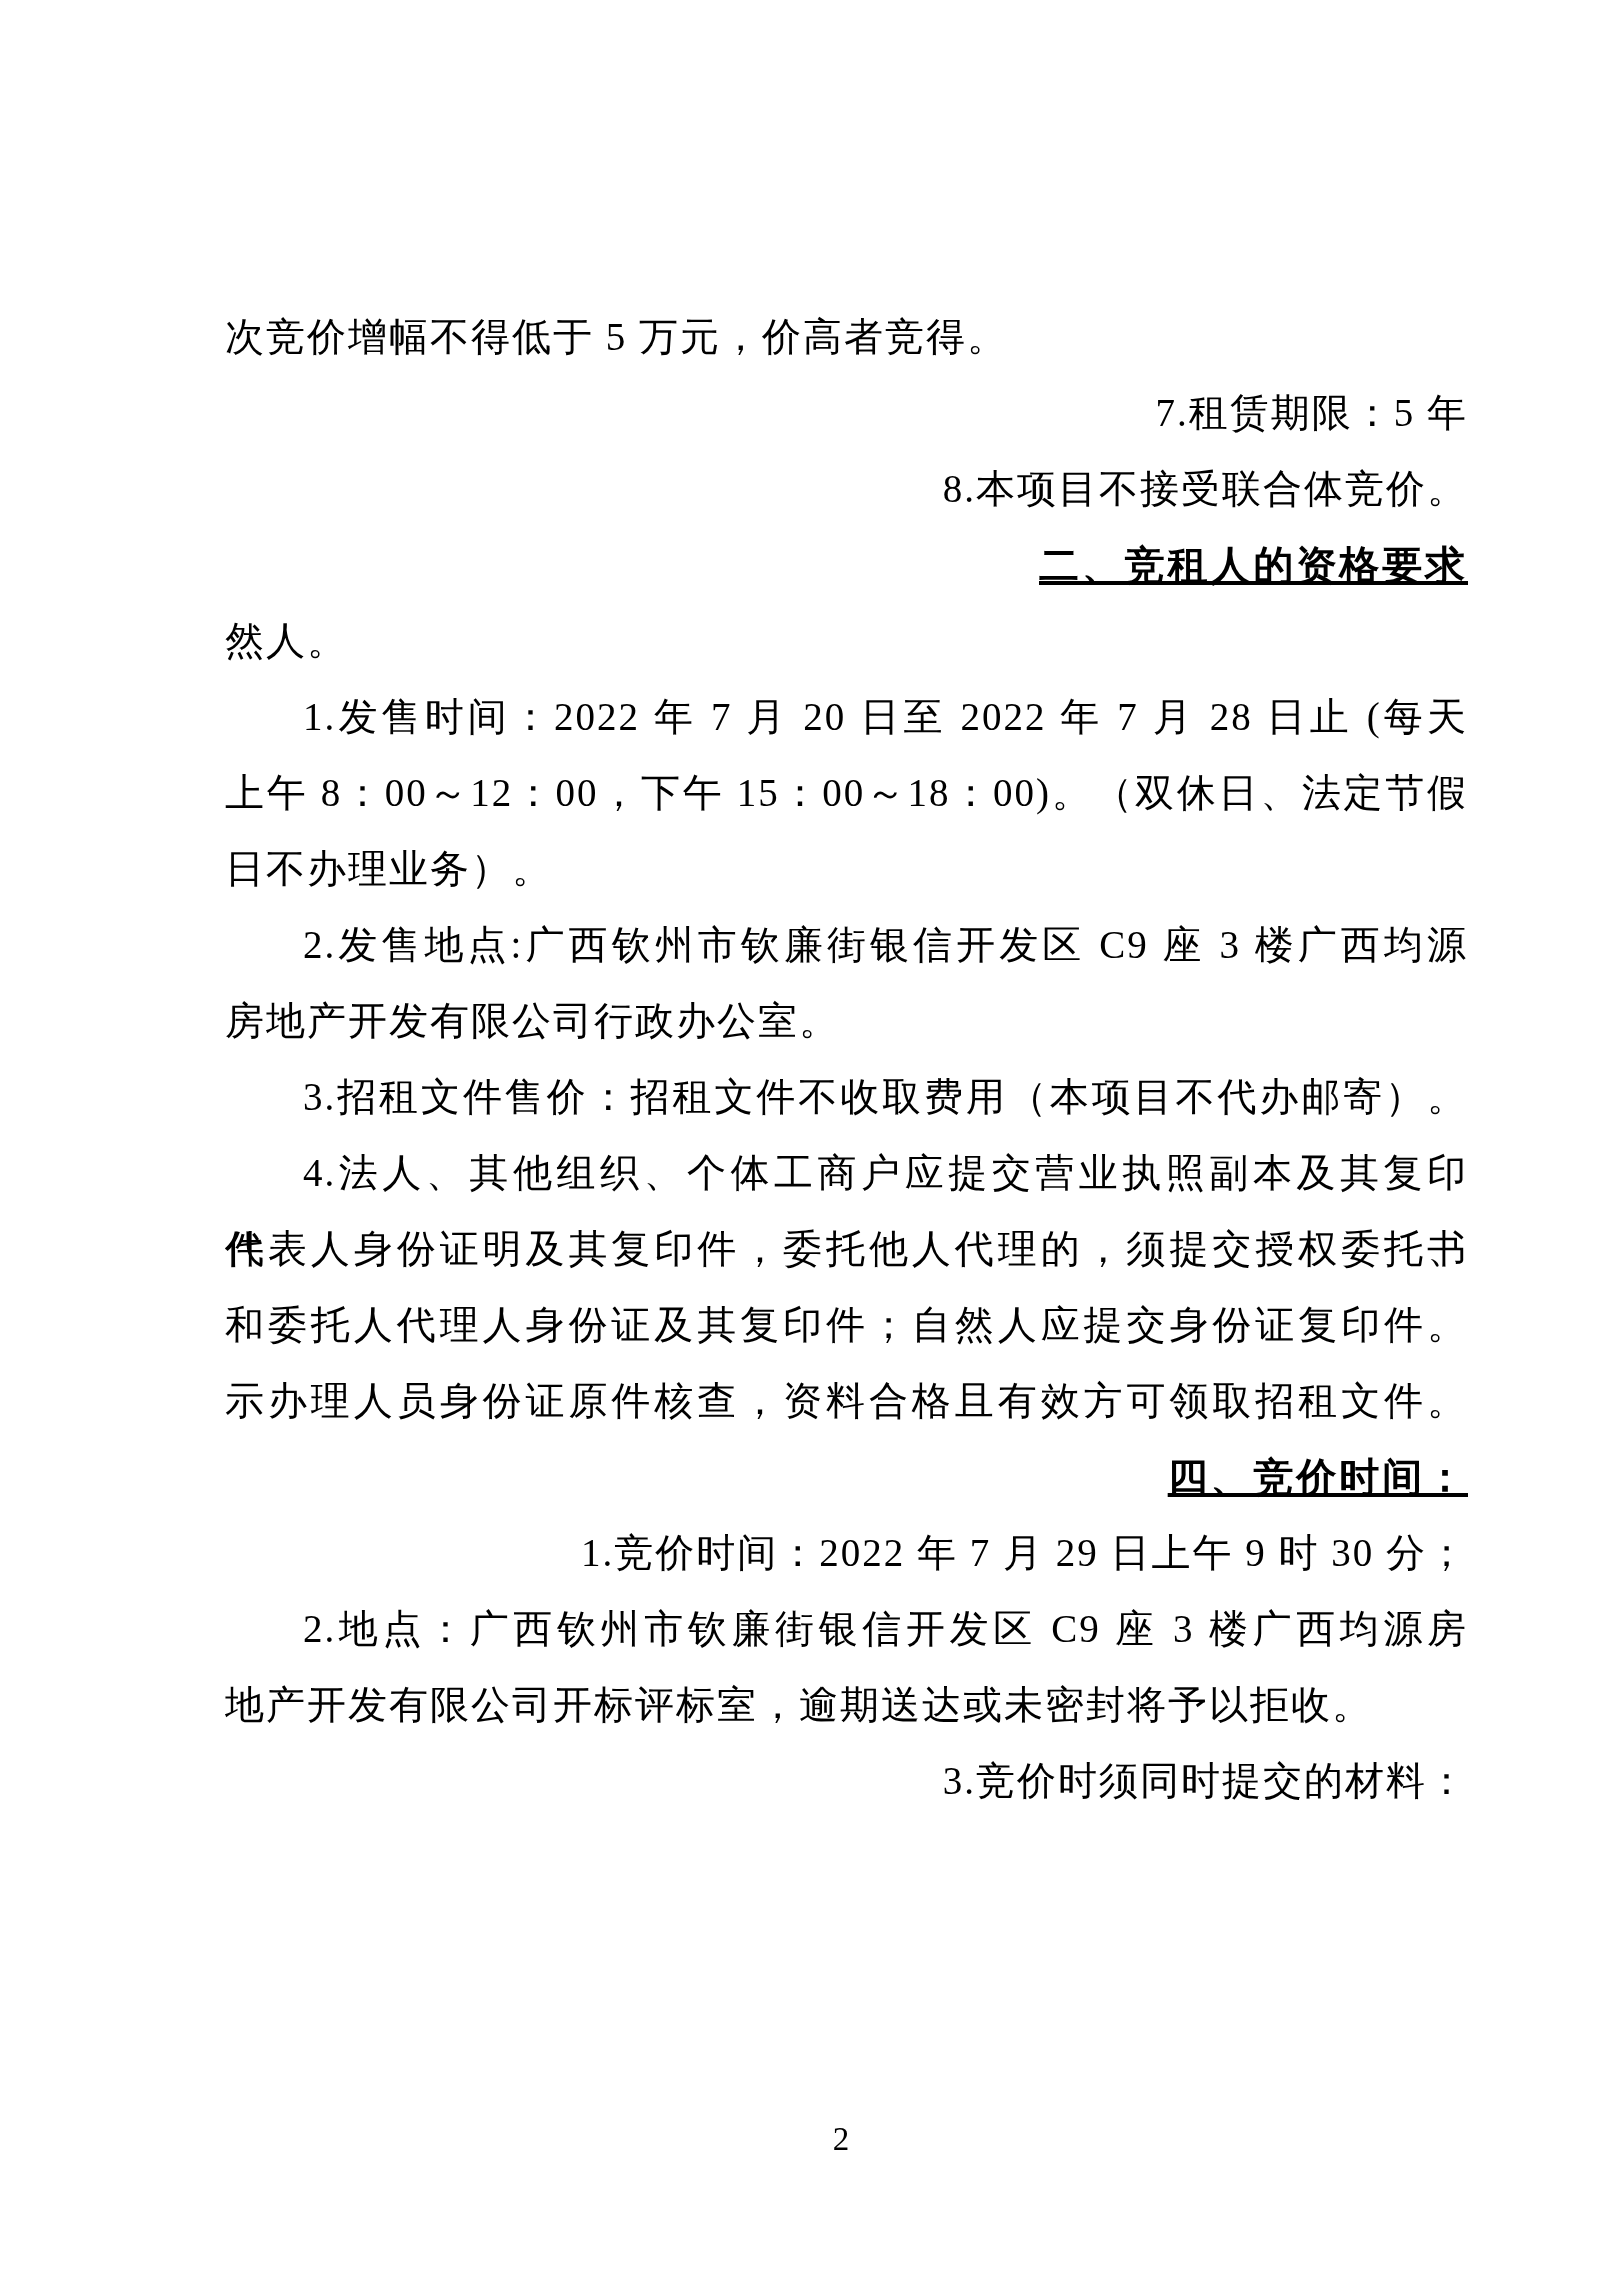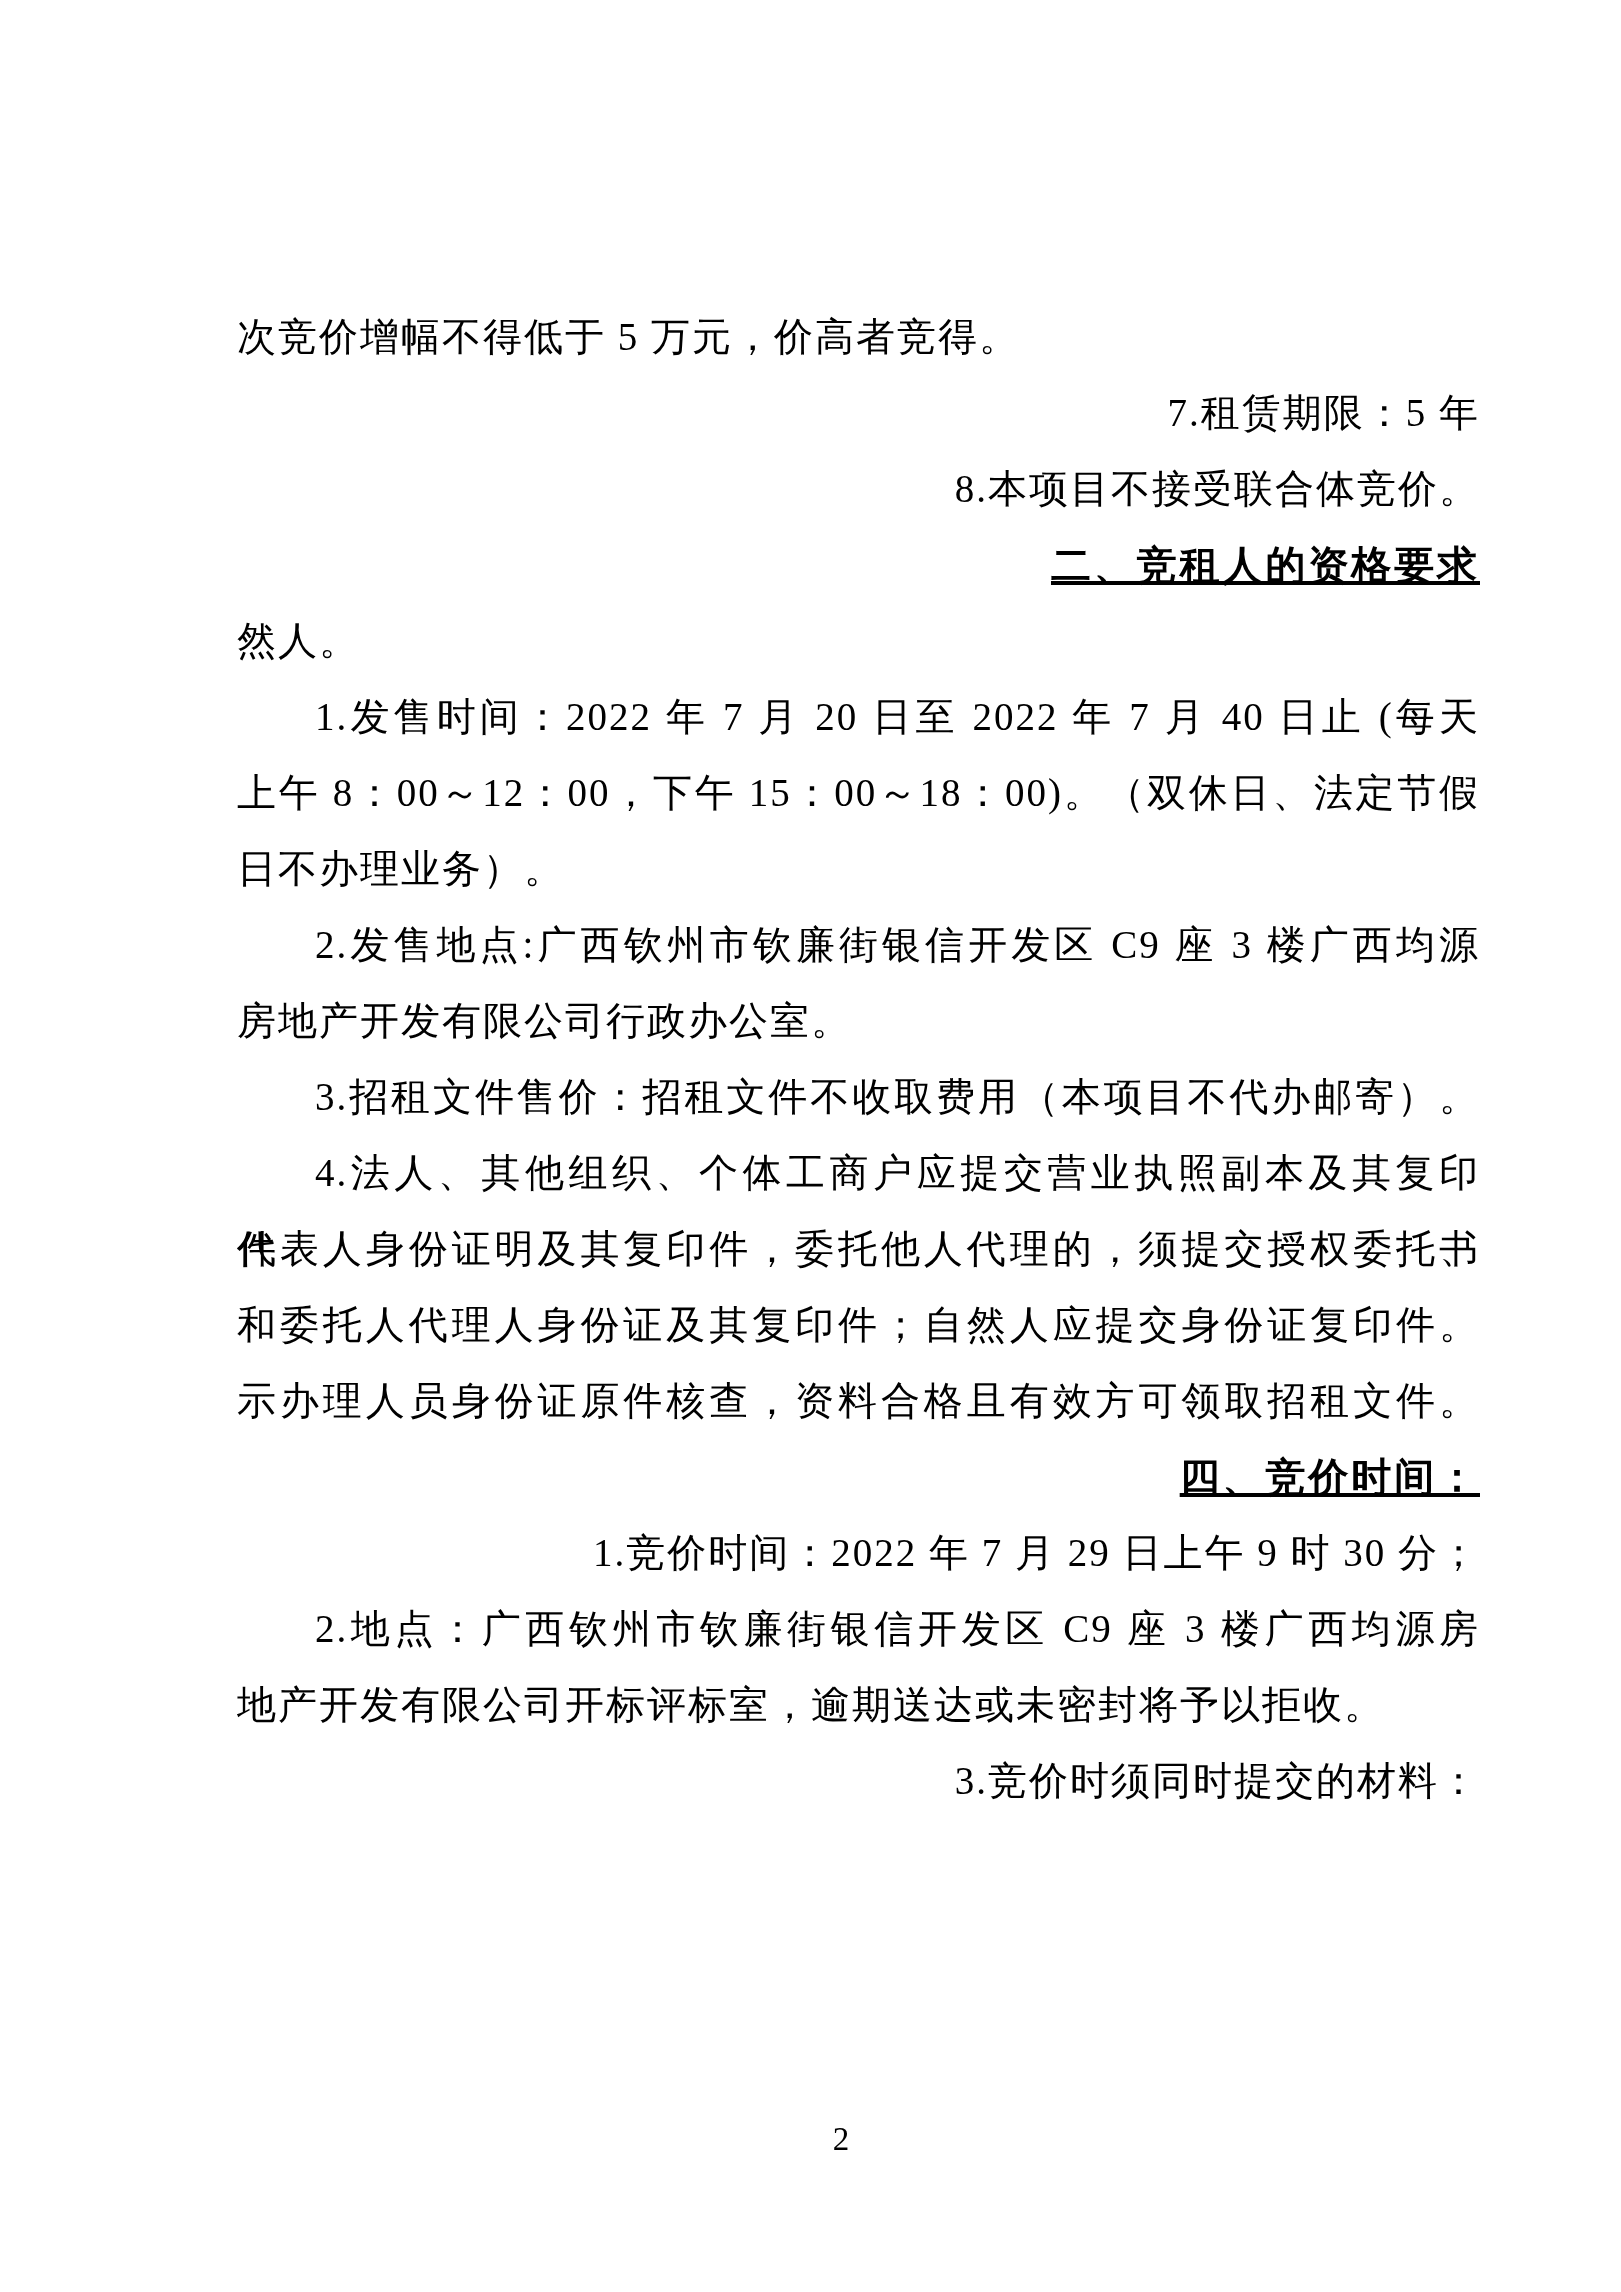--- a/index.html
+++ b/index.html
@@ -13,21 +13,20 @@
     height: 2293px;
     background: #ffffff;
     margin: 0 auto;
     overflow: hidden;
   }
   .doc-body {
     position: absolute;
     left: 225px;
     top: 299px;
     width: 1243px;
-    margin-left: 12px;
   }
   .line {
     display: block;
     height: 76px;
     line-height: 76px;
     font-family: "Liberation Serif", "DejaVu Serif", serif;
     font-size: 39px;
     color: #000000;
     letter-spacing: 2px;
     white-space: normal;
@@ -66,21 +65,21 @@
 </head>
 <body>
 
 <div class="page">
   <div class="doc-body">
       <div class="line">次竞价增幅不得低于 5 万元，价高者竞得。</div>
       <div class="line indent">7.租赁期限：5 年</div>
       <div class="line indent">8.本项目不接受联合体竞价。</div>
       <div class="line heading indent">二、竞租人的资格要求</div>
       <div class="line">然人。</div>
-      <div class="line indent justify">1.发售时间：2022 年 7 月 20 日至 2022 年 7 月 40 日止 (每天</div>
+      <div class="line indent justify">1.发售时间：2022 年 7 月 20 日至 2022 年 7 月 28 日止 (每天</div>
       <div class="line justify">上午 8：00～12：00，下午 15：00～18：00)。（双休日、法定节假</div>
       <div class="line">日不办理业务）。</div>
       <div class="line indent justify">2.发售地点:广西钦州市钦廉街银信开发区 C9 座 3 楼广西均源</div>
       <div class="line">房地产开发有限公司行政办公室。</div>
       <div class="line indent justify">3.招租文件售价：招租文件不收取费用（本项目不代办邮寄）。</div>
       <div class="line indent justify">4.法人、其他组织、个体工商户应提交营业执照副本及其复印件、</div>
       <div class="line justify">代表人身份证明及其复印件，委托他人代理的，须提交授权委托书</div>
       <div class="line justify">和委托人代理人身份证及其复印件；自然人应提交身份证复印件。</div>
       <div class="line justify">示办理人员身份证原件核查，资料合格且有效方可领取招租文件。</div>
       <div class="line heading indent">四、竞价时间：</div>

